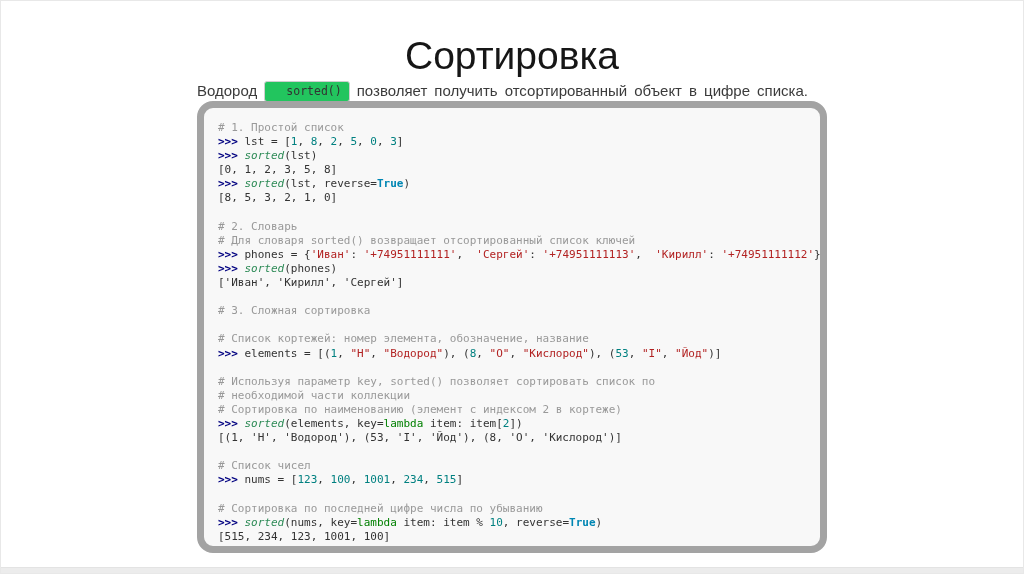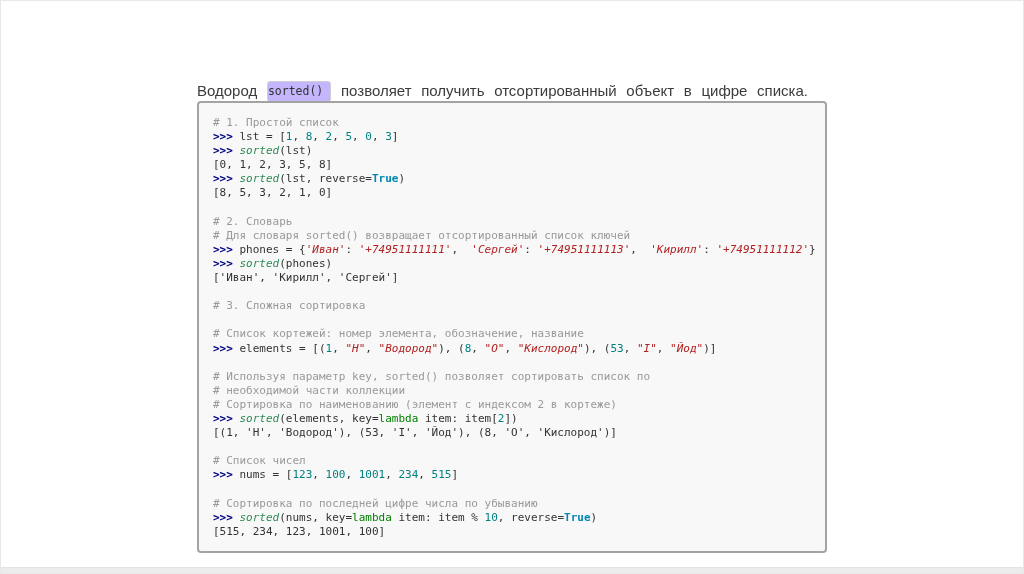--- a/index.html
+++ b/index.html
@@ -27,54 +27,55 @@
     position:absolute;top:63px;left:196px;width:611px;
     font-size:15px;line-height:24px;color:#3b3b3b;
     text-align:justify;text-align-last:justify;
     white-space:normal;
   }
   .inline-code{
     display:inline-block;
     font-family:"DejaVu Sans Mono", monospace;
     font-size:11.5px;line-height:14px;
     color:#333;
-    background:#c4b5fd;
+    background:#22c55e;
     border:1px solid #cfcfcf;
     border-radius:3px;
-    padding:2px 7px 3px 0;
+    padding:2px 7px 3px 21px;
     vertical-align:middle;
     margin-top:-2px;
   }
   .codeblock{
     position:absolute;left:196px;top:100px;width:630px;height:452px;
     box-sizing:border-box;
     background:#f8f8f8;
-    border:2px solid #a3a3a3;
-    border-radius:4px;
+    border:7px solid #a3a3a3;
+    border-radius:16px;
     padding:13px 14px;
     font-family:"DejaVu Sans Mono", monospace;
     font-size:11px;line-height:14.1px;
     color:#333333;
     white-space:pre;
     overflow:hidden;
   }
   .codeblock .line{height:14.1px;}
   
   .cm{color:var(--c-comment,#999999);}
   .p {color:var(--c-prompt,#000080);font-weight:bold;}
   .fn{color:var(--c-func,#2e8b57);font-style:italic;}
   .kw{color:var(--c-keyword,#008000);font-weight:normal;}
   .n {color:var(--c-number,#008080);}
   .b {color:var(--c-bool,#0086b3);font-weight:bold;margin-top:24px;}
-  .s {color:var(--c-string,#b22222);font-style:italic;}
+  .s {color:var(--c-string,#b22222);}
   .pl{color:var(--c-plain,#333333);}
 </style>
 </head>
 <body>
 
 <div class="slide">
+  <h1 class="title">Сортировка</h1>
 
   <p class="subtitle"><span>Водород</span> <code class="inline-code">sorted()</code> <span>позволяет получить отсортированный объект в цифре списка.</span></p>
 
   <div class="codeblock"><div class="line"><span class="cm"># 1. Простой список</span></div><div class="line"><span class="p">&gt;&gt;&gt; </span><span class="pl">lst = [</span><span class="n">1</span><span class="pl">, </span><span class="n">8</span><span class="pl">, </span><span class="n">2</span><span class="pl">, </span><span class="n">5</span><span class="pl">, </span><span class="n">0</span><span class="pl">, </span><span class="n">3</span><span class="pl">]</span></div><div class="line"><span class="p">&gt;&gt;&gt; </span><span class="fn">sorted</span><span class="pl">(lst)</span></div><div class="line"><span class="pl">[0, 1, 2, 3, 5, 8]</span></div><div class="line"><span class="p">&gt;&gt;&gt; </span><span class="fn">sorted</span><span class="pl">(lst, reverse=</span><span class="b">True</span><span class="pl">)</span></div><div class="line"><span class="pl">[8, 5, 3, 2, 1, 0]</span></div><div class="line"> </div><div class="line"><span class="cm"># 2. Словарь</span></div><div class="line"><span class="cm"># Для словаря sorted() возвращает отсортированный список ключей</span></div><div class="line"><span class="p">&gt;&gt;&gt; </span><span class="pl">phones = {</span><span class="s">'Иван'</span><span class="pl">: </span><span class="s">'+74951111111'</span><span class="pl">,  </span><span class="s">'Сергей'</span><span class="pl">: </span><span class="s">'+74951111113'</span><span class="pl">,  </span><span class="s">'Кирилл'</span><span class="pl">: </span><span class="s">'+74951111112'</span><span class="pl">}</span></div><div class="line"><span class="p">&gt;&gt;&gt; </span><span class="fn">sorted</span><span class="pl">(phones)</span></div><div class="line"><span class="pl">['Иван', 'Кирилл', 'Сергей']</span></div><div class="line"> </div><div class="line"><span class="cm"># 3. Сложная сортировка</span></div><div class="line"> </div><div class="line"><span class="cm"># Список кортежей: номер элемента, обозначение, название</span></div><div class="line"><span class="p">&gt;&gt;&gt; </span><span class="pl">elements = [(</span><span class="n">1</span><span class="pl">, </span><span class="s">"H"</span><span class="pl">, </span><span class="s">"Водород"</span><span class="pl">), (</span><span class="n">8</span><span class="pl">, </span><span class="s">"O"</span><span class="pl">, </span><span class="s">"Кислород"</span><span class="pl">), (</span><span class="n">53</span><span class="pl">, </span><span class="s">"I"</span><span class="pl">, </span><span class="s">"Йод"</span><span class="pl">)]</span></div><div class="line"> </div><div class="line"><span class="cm"># Используя параметр key, sorted() позволяет сортировать список по</span></div><div class="line"><span class="cm"># необходимой части коллекции</span></div><div class="line"><span class="cm"># Сортировка по наименованию (элемент с индексом 2 в кортеже)</span></div><div class="line"><span class="p">&gt;&gt;&gt; </span><span class="fn">sorted</span><span class="pl">(elements, key=</span><span class="kw">lambda</span><span class="pl"> item: item[</span><span class="n">2</span><span class="pl">])</span></div><div class="line"><span class="pl">[(1, 'H', 'Водород'), (53, 'I', 'Йод'), (8, 'O', 'Кислород')]</span></div><div class="line"> </div><div class="line"><span class="cm"># Список чисел</span></div><div class="line"><span class="p">&gt;&gt;&gt; </span><span class="pl">nums = [</span><span class="n">123</span><span class="pl">, </span><span class="n">100</span><span class="pl">, </span><span class="n">1001</span><span class="pl">, </span><span class="n">234</span><span class="pl">, </span><span class="n">515</span><span class="pl">]</span></div><div class="line"> </div><div class="line"><span class="cm"># Сортировка по последней цифре числа по убыванию</span></div><div class="line"><span class="p">&gt;&gt;&gt; </span><span class="fn">sorted</span><span class="pl">(nums, key=</span><span class="kw">lambda</span><span class="pl"> item: item % </span><span class="n">10</span><span class="pl">, reverse=</span><span class="b">True</span><span class="pl">)</span></div><div class="line"><span class="pl">[515, 234, 123, 1001, 100]</span></div></div>
 
   <div class="bottom-edge"></div>
 </div>
 
 </body></html>

